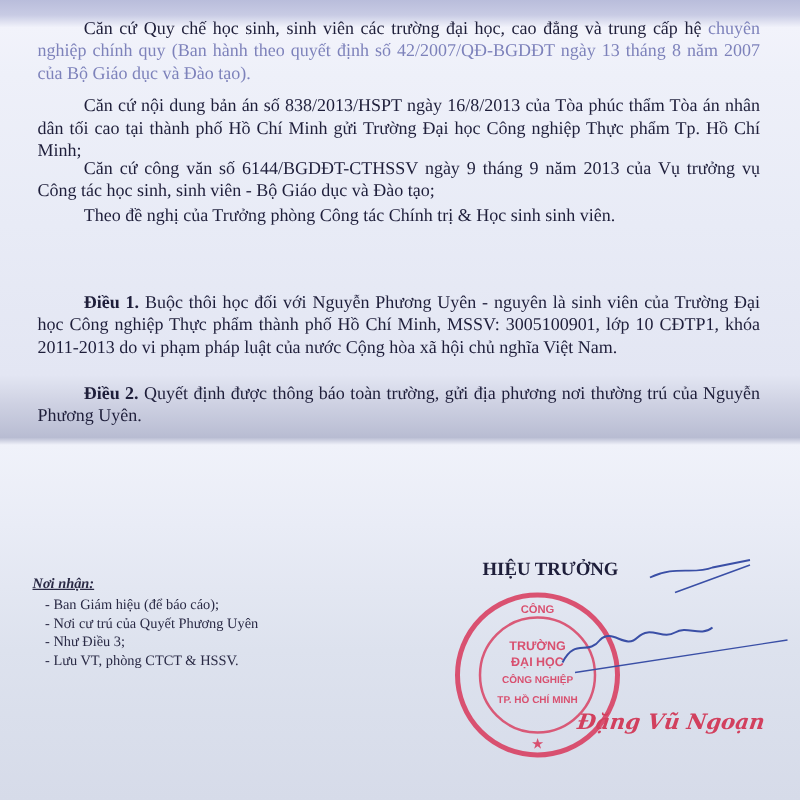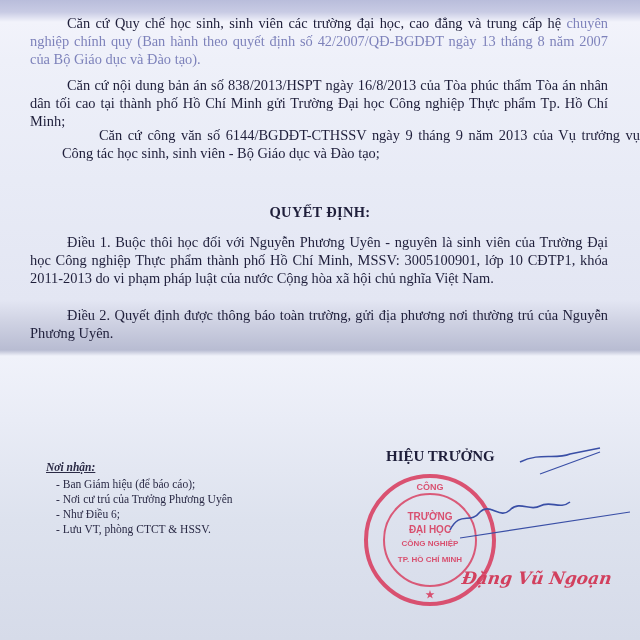--- a/index.html
+++ b/index.html
@@ -7,61 +7,61 @@
     width:640px; height:640px; overflow:hidden; position:relative;
     font-family: "Liberation Serif", "DejaVu Serif", serif;
     color:#1e1e3a;
     background: linear-gradient(180deg,#b9bddb 0px,#c8cbe4 12px,#f2f3fb 22px,#eef0f9 60px,#e8ebf6 180px,#e3e6f3 300px,#cfd2e3 322px,#b8bcd2 350px,#f0f2fa 356px,#e9ecf6 420px,#dde2ee 520px,#d6dbe9 640px);
   }
   .page { position:absolute; left:0; top:0; width:640px; height:640px; }
   .p { position:absolute; left:30px; width:578px; font-size:14.4px; line-height:18px; text-align:justify; }
   .indent { text-indent:37px; }
   .faded { color:#6a6fb0; opacity:0.85; }
   .heading { position:absolute; left:0; width:640px; top:204px; text-align:center; font-weight:bold; font-size:14.5px; letter-spacing:0.3px; }
-  .b { font-weight:normal; }
-  .recipients { position:absolute; left:26px; top:460px; font-size:11.5px; line-height:15px; color:#2a2a45;margin-left:20px; }
+  .b { font-weight:bold; }
+  .recipients { position:absolute; left:26px; top:460px; font-size:11.5px; line-height:15px; color:#2a2a45; }
   .recipients .title { font-weight:bold; font-style:italic; text-decoration:underline; margin-bottom:2px; }
   .recipients .item { padding-left:10px; }
   .recipients .sub { padding-left:82px; }
   .signer-title { position:absolute; left:386px; top:448px; font-weight:bold; font-size:15px; }
   .stamp { position:absolute; left:360px; top:470px; width:140px; height:140px; }
   .signer-name { position:absolute; left:462px; top:568px; font-style:italic; font-weight:bold; font-size:17px; color:#d2405e; font-family:"DejaVu Serif", serif; transform:skewX(-8deg); }
   .sig { position:absolute; left:430px; top:440px; width:210px; height:120px; }
 </style>
 </head>
 <body>
 
 <div class="page">
 
   <div class="p indent" style="top:14px;">
     <span class="b" style="font-weight:normal;">Căn cứ Quy chế học sinh, sinh viên các trường đại học, cao đẳng và trung cấp hệ</span>
     <span class="faded">chuyên nghiệp chính quy (Ban hành theo quyết định số 42/2007/QĐ-BGDĐT ngày 13 tháng 8 năm 2007 của Bộ Giáo dục và Đào tạo).</span>
   </div>
 
   <div class="p indent" style="top:76px;">Căn cứ nội dung bản án số 838/2013/HSPT ngày 16/8/2013 của Tòa phúc thẩm Tòa án nhân dân tối cao tại thành phố Hồ Chí Minh gửi Trường Đại học Công nghiệp Thực phẩm Tp. Hồ Chí Minh;</div>
 
-  <div class="p indent" style="top:126px;margin-left:32px;">Căn cứ công văn số 6144/BGDĐT-CTHSSV ngày 9 tháng 9 năm 2013 của Vụ trưởng vụ Công tác học sinh, sinh viên - Bộ Giáo dục và Đào tạo;</div>
+  <div class="p indent" style="top:126px;">Căn cứ công văn số 6144/BGDĐT-CTHSSV ngày 9 tháng 9 năm 2013 của Vụ trưởng vụ Công tác học sinh, sinh viên - Bộ Giáo dục và Đào tạo;</div>
 
+  <div class="p indent" style="top:164px;">Theo đề nghị của Trưởng phòng Công tác Chính trị &amp; Học sinh sinh viên.</div>
 
-  <div class="heading">QUYẾT ĐỊNH:</div>
 
   <div class="p indent" style="top:233px;">
     <span class="b">Điều 1.</span><span> Buộc thôi học đối với Nguyễn Phương Uyên - nguyên là sinh viên của Trường Đại học Công nghiệp Thực phẩm thành phố Hồ Chí Minh, MSSV: 3005100901, lớp 10 CĐTP1, khóa 2011-2013 do vi phạm pháp luật của nước Cộng hòa xã hội chủ nghĩa Việt Nam.</span>
   </div>
 
   <div class="p indent" style="top:306px;">
     <span class="b">Điều 2.</span><span>  Quyết định được thông báo toàn trường, gửi địa phương nơi thường trú của Nguyễn Phương Uyên.</span>
   </div>
 
 
   <div class="recipients">
     <div class="title">Nơi nhận:</div>
     <div class="item">- Ban Giám hiệu (để báo cáo);</div>
-    <div class="item">- Nơi cư trú của Trưởng Phương Uyên</div>
-    <div class="item">- Như Điều 6;</div>
+    <div class="item">- Nơi cư trú của Quyết Phương Uyên</div>
+    <div class="item">- Như Điều 3;</div>
     <div class="item">- Lưu VT, phòng CTCT &amp; HSSV.</div>
   </div>
 
   <div class="signer-title">HIỆU TRƯỞNG</div>
 
   <svg class="stamp" viewBox="0 0 140 140">
     <circle cx="70" cy="70" r="64" fill="none" stroke="#d8375a" stroke-width="4" opacity="0.85"></circle>
     <circle cx="70" cy="70" r="46" fill="none" stroke="#d8375a" stroke-width="2" opacity="0.8"></circle>
     <g fill="#d8375a" font-family="Liberation Sans, sans-serif" font-weight="bold" text-anchor="middle" opacity="0.85">
       <text x="70" y="20" font-size="9">CÔNG</text>

